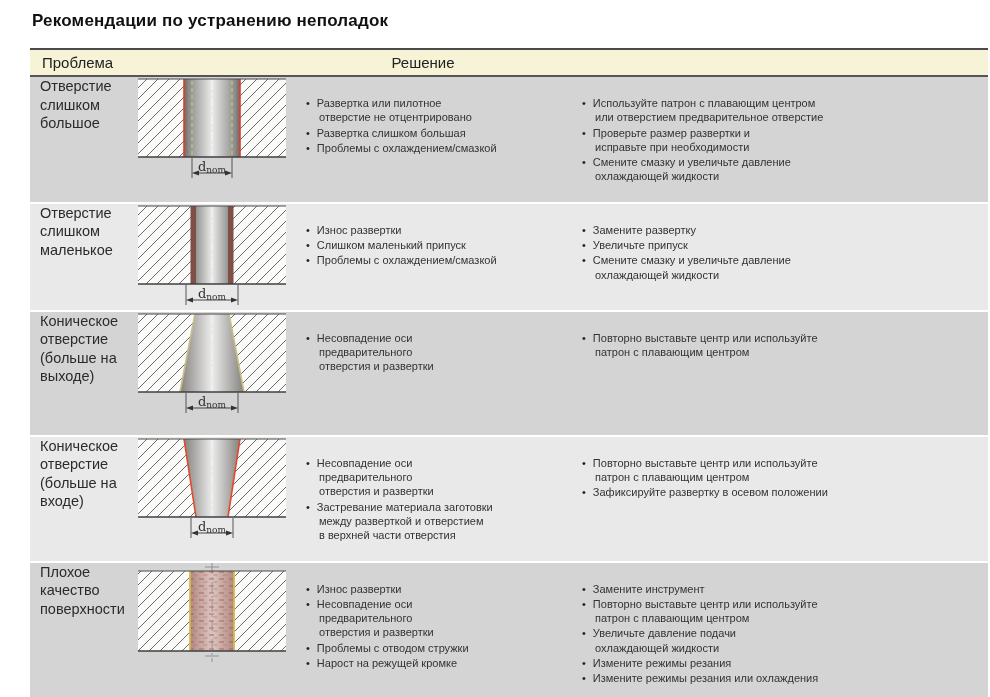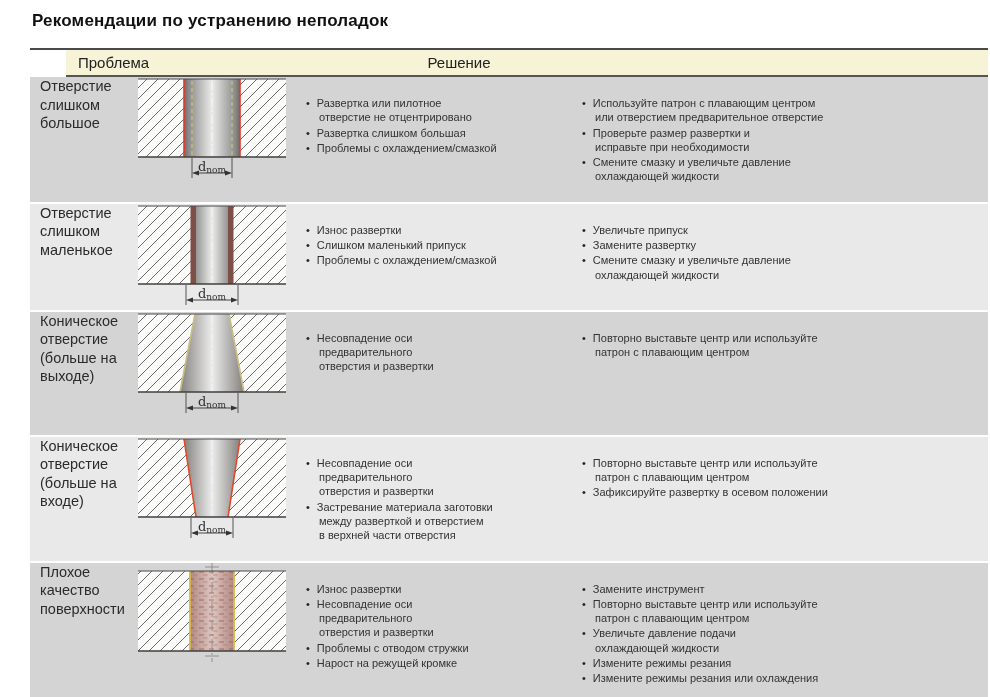--- a/index.html
+++ b/index.html
@@ -16,21 +16,21 @@
   .trouble-table{
     margin:17px 0 0 30px;width:958px;
     border-top:2px solid var(--border_dark,#777);
     border-bottom:2px solid var(--border_dark,#4a4a4a);
   }
   .thead{
     display:grid;grid-template-columns:256px 274px 1fr;
     background:var(--header_bg,#f7f3d6);
     border-bottom:2px solid #555;
     height:25px;align-items:center;
-    font-size:15px;color:#222;margin-left:36px;
+    font-size:15px;color:#222;
   }
   .th-problem{padding-left:12px;text-align:left;}
   .th-cause,.th-solution{text-align:center;}
   .row{
     display:grid;grid-template-columns:256px 274px 1fr;
     margin-bottom:2px;
   }
   .row:last-child{margin-bottom:0;}
   .row-dark{background:var(--row_dark,#d4d4d4);}
   .row-light{background:var(--row_light,#e9e9e9);}
@@ -157,22 +157,22 @@
     </div>
     <div class="cell-causes">
       <ul class="bullets">
         <li>Износ развертки</li>
         <li>Слишком маленький припуск</li>
         <li>Проблемы с охлаждением/смазкой</li>
       </ul>
     </div>
     <div class="cell-solutions">
       <ul class="bullets">
+        <li>Замените развертку</li>
         <li>Увеличьте припуск</li>
-        <li>Замените развертку</li>
         <li>Смените смазку и увеличьте давление
 охлаждающей жидкости</li>
       </ul>
     </div>
   </div>
 
   <div class="row row-dark r3">
     <div class="cell-problem">
       <div class="problem-label">Коническое
 отверстие

